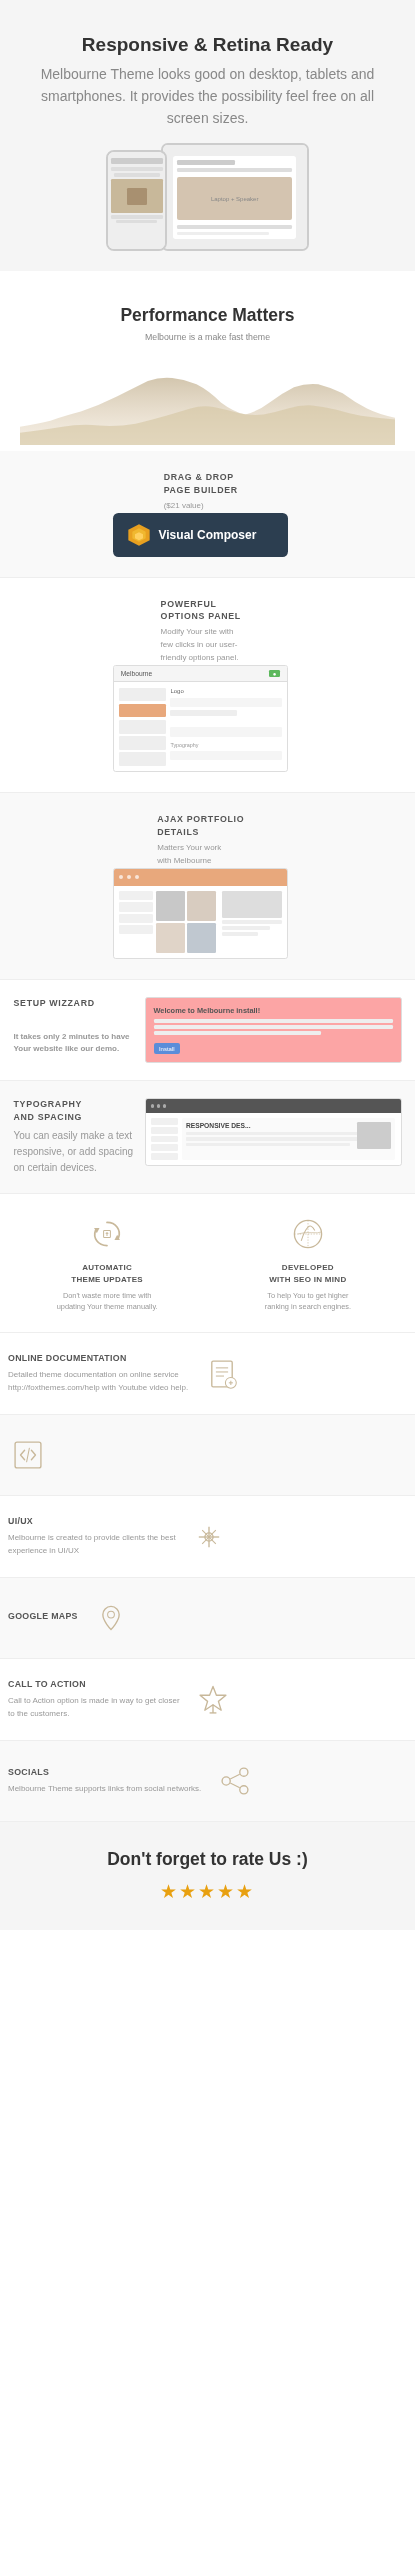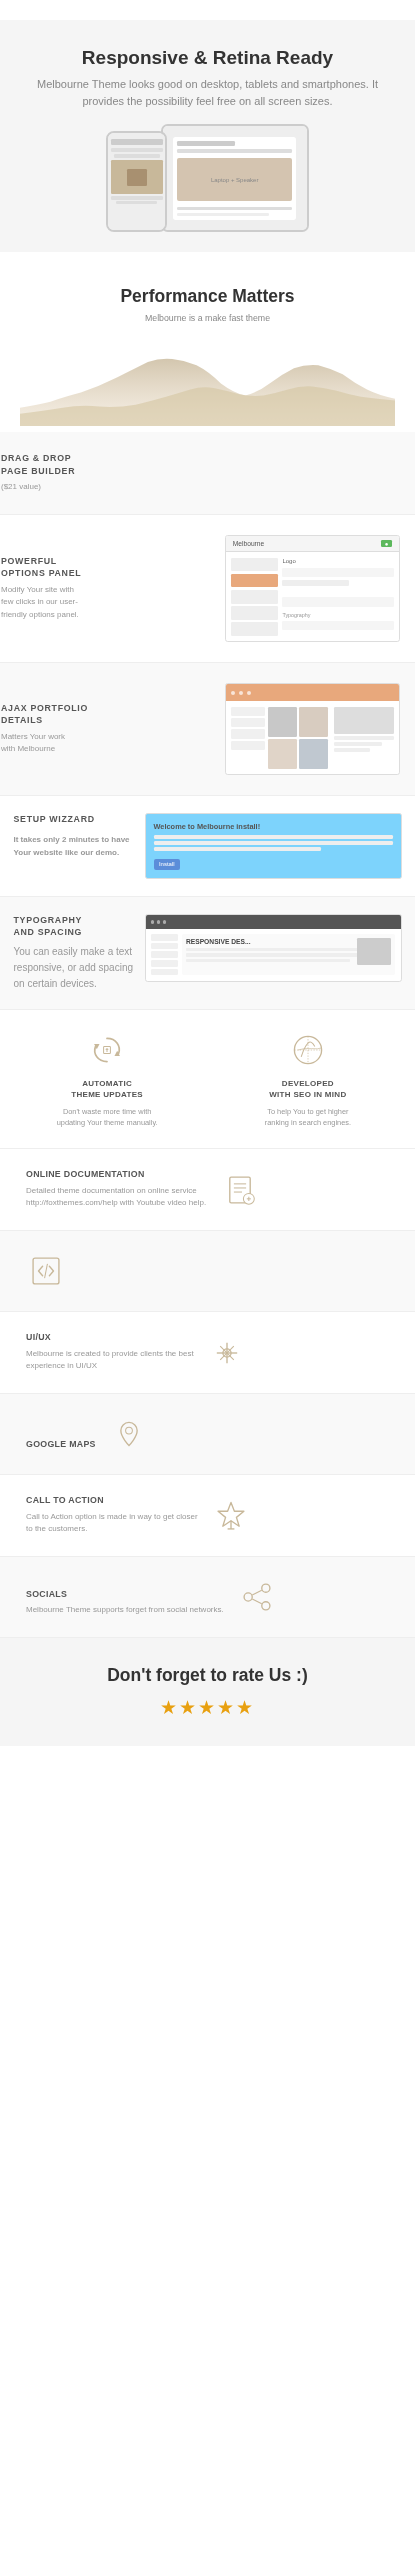--- a/index.html
+++ b/index.html
@@ -7,31 +7,30 @@
       font-family: 'Helvetica Neue', Arial, sans-serif;
       background: #fff;
       width: 415px;
       margin: 0 auto;
     }
 
     
     .section-responsive {
       background: #f5f5f5;
       text-align: center;
-      padding: 27px 20px 20px;
-      margin-top: 20px;
+      padding: 34px 20px 20px;
     }
     .section-responsive h1 {
       font-size: 19px;
       font-weight: 700;
       color: #333;
       margin-bottom: 6.7px;
     }
     .section-responsive p {
-      font-size: 11px;
+      font-size: 14px;
       color: #888;
       line-height: 1.6;
       margin-bottom: 13.5px;
     }
     .devices-container {
       display: flex;
       justify-content: center;
       align-items: flex-end;
       gap: 0;
       margin-top: 6.7px;
@@ -105,23 +104,24 @@
     .mountain-chart {
       width: 100%;
       height: 81px;
       margin-top: 6.7px;
     }
 
     
     .section-feature-row {
       display: flex;
       align-items: center;
-      padding: 20px 1px;
+      padding: 20px 11px;
       border-bottom: 0.7px solid #eee;
       background: #f9f9f9;
+      flex-direction: column;
     }
     .section-feature-row.white {
       background: #fff;
     }
     .feature-text {
       flex: 1;
       padding-right: 13.5px;
     }
     .feature-text h3 {
       font-size: 8.8px;
@@ -279,21 +279,21 @@
     .section-setup {
       display: flex;
       align-items: flex-start;
       padding: 17px 13.5px;
       border-bottom: 0.7px solid #eee;
       background: #fff;
       gap: 10px;
     }
     .setup-mock {
       flex: 1;
-      background: #7dd3fc;
+      background: #fca5a5;
       border: 0.7px solid #ddd;
       border-radius: 2.7px;
       padding: 8px;
     }
     .setup-title {
       font-size: 7.4px;
       font-weight: 700;
       color: #555;
       margin-bottom: 4px;
     }
@@ -430,22 +430,22 @@
     }
     .two-col-item p {
       font-size: 7.4px;
       color: #999;
       line-height: 1.5;
     }
 
     
     .section-feature-item {
       display: flex;
-      align-items: flex-end;
-      padding: 20px 26px;
+      align-items: center;
+      padding: 20px 8px;
       border-bottom: 0.7px solid #eee;
       gap: 13.5px;
     }
     .section-feature-item.gray {
       background: #f9f9f9;
     }
     .section-feature-item.white {
       background: #fff;
     }
     .feature-item-icon {
@@ -543,20 +543,30 @@
 
     <path d="M0,120 L0,100 Q40,95 70,90 Q100,85 130,88 Q160,90 190,85 Q220,78 240,72 Q260,66 280,60 Q300,54 320,58 Q340,62 360,68 Q380,72 400,70 Q420,66 440,60 Q460,54 480,55 Q500,57 520,62 Q540,68 560,72 Q590,76 616,78 L616,120 Z" fill="#d4c4a0" opacity="0.6"></path>
   </svg>
 </div>
 
 <div class="section-feature-row">
   <div class="feature-text">
     <h3 style="white-space:pre-line;">DRAG &amp; DROP
 PAGE BUILDER</h3>
     <p class="feature-badge">($21 value)</p>
+  </div>
+  <div class="feature-image">
+    <div class="vc-badge">
+      <svg class="vc-icon" viewBox="0 0 36 36">
+        <polygon points="18,2 34,10 34,26 18,34 2,26 2,10" fill="#e8a020"></polygon>
+        <polygon points="18,8 28,13 28,23 18,28 8,23 8,13" fill="#f0b830"></polygon>
+        <polygon points="18,14 24,17 24,23 18,26 12,23 12,17" fill="#ffd060"></polygon>
+      </svg>
+      <span class="vc-text">Visual Composer</span>
+    </div>
   </div>
 </div>
 
 <div class="section-feature-row white">
   <div class="feature-text">
     <h3 style="white-space:pre-line;">POWERFUL
 OPTIONS PANEL</h3>
     <p style="white-space:pre-line;">Modify Your site with
 few clicks in our user-
 friendly options panel.</p>
@@ -624,21 +634,21 @@
           <div style="height:4px; background:#eee; border-radius:1.3px; width:80%;"></div>
           <div style="height:4px; background:#eee; border-radius:1.3px; width:60%;"></div>
         </div>
       </div>
     </div>
   </div>
 </div>
 
 <div class="section-setup">
   <div class="setup-feature-text">
-    <h3 style="font-size:8.8px; font-weight:700; color:#555; text-transform:uppercase; letter-spacing:0.7px; line-height:1.4; margin-bottom:9px;">SETUP WIZZARD</h3>
+    <h3 style="font-size:8.8px; font-weight:700; color:#555; text-transform:uppercase; letter-spacing:0.7px; line-height:1.4; margin-bottom:21px;">SETUP WIZZARD</h3>
     <p style="font-size:8px; color:#999; line-height:1.6; white-space:pre-line;font-weight:bold;">It takes only 2 minutes to have
 Your website like our demo.</p>
   </div>
   <div class="setup-mock">
     <div class="setup-title">Welcome to Melbourne install!</div>
     <div class="setup-text-lines">
       <div class="setup-line"></div>
       <div class="setup-line"></div>
       <div class="setup-line short"></div>
     </div>
@@ -786,21 +796,21 @@
       <polygon points="25,5 30,18 44,18 33,27 37,40 25,32 13,40 17,27 6,18 20,18" fill="none" stroke="#c8b89a" stroke-width="2" stroke-linejoin="round"></polygon>
       <line x1="25" y1="32" x2="25" y2="44" stroke="#c8b89a" stroke-width="2"></line>
       <line x1="20" y1="44" x2="30" y2="44" stroke="#c8b89a" stroke-width="2"></line>
     </svg>
   </div>
 </div>
 
 <div class="section-feature-item gray">
   <div class="feature-item-text">
     <h3>SOCIALS</h3>
-    <p>Melbourne Theme supports forget from social networks.</p>
+    <p>Melbourne Theme supports links from social networks.</p>
   </div>
   <div class="feature-item-icon">
     <svg width="34" height="34" viewBox="0 0 50 50">
       <circle cx="38" cy="12" r="6" fill="none" stroke="#c8b89a" stroke-width="2"></circle>
       <circle cx="12" cy="25" r="6" fill="none" stroke="#c8b89a" stroke-width="2"></circle>
       <circle cx="38" cy="38" r="6" fill="none" stroke="#c8b89a" stroke-width="2"></circle>
       <line x1="18" y1="22" x2="32" y2="15" stroke="#c8b89a" stroke-width="1.5"></line>
       <line x1="18" y1="28" x2="32" y2="35" stroke="#c8b89a" stroke-width="1.5"></line>
     </svg>
   </div>

